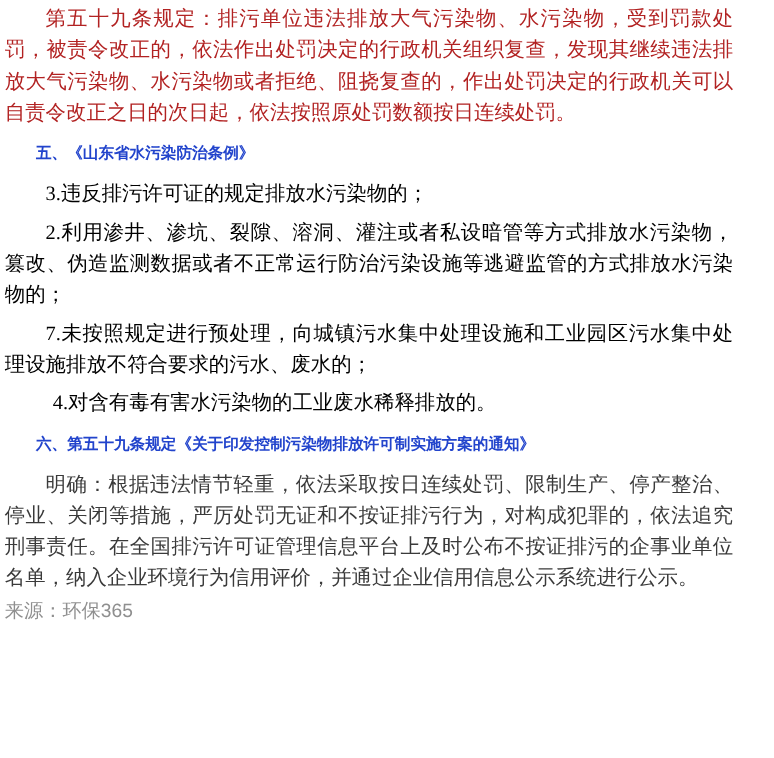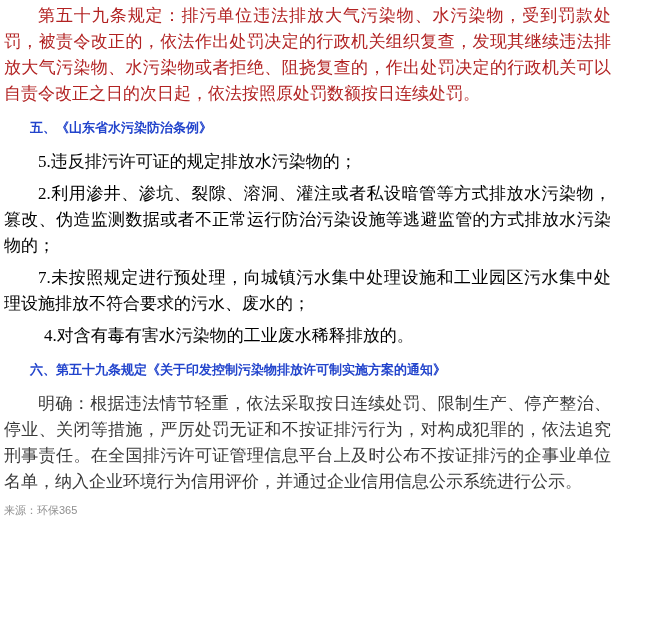--- a/index.html
+++ b/index.html
@@ -41,36 +41,36 @@
   .item4 {
     text-indent: 2.35em;
   }
   .mingque {
     color: var(--dark, #3a3a3a);
     font-family: Liberation Serif, serif;
   }
   .source {
     margin: 2px 0 0 0;
     text-indent: 0;
-    font-size: 11px;
+    font-size: 16px;
     line-height: 18px;
     font-family: "Liberation Sans", "DejaVu Sans", sans-serif;
     color: var(--gray, #8f8f8f);
   }
 </style>
 </head>
 <body>
 
 <main class="article">
   <p class="para red-para">第五十九条规定：排污单位违法排放大气污染物、水污染物，受到罚款处罚，被责令改正的，依法作出处罚决定的行政机关组织复查，发现其继续违法排放大气污染物、水污染物或者拒绝、阻挠复查的，作出处罚决定的行政机关可以自责令改正之日的次日起，依法按照原处罚数额按日连续处罚。</p>
 
   <h2 class="heading">五、《山东省水污染防治条例》</h2>
 
 
-  <p class="para">5.违反排污许可证的规定排放水污染物的；</p>
+  <p class="para">3.违反排污许可证的规定排放水污染物的；</p>
 
   <p class="para">2.利用渗井、渗坑、裂隙、溶洞、灌注或者私设暗管等方式排放水污染物，篡改、伪造监测数据或者不正常运行防治污染设施等逃避监管的方式排放水污染物的；</p>
 
   <p class="para">7.未按照规定进行预处理，向城镇污水集中处理设施和工业园区污水集中处理设施排放不符合要求的污水、废水的；</p>
 
   <p class="para item4">4.对含有毒有害水污染物的工业废水稀释排放的。</p>
 
   <h2 class="heading">六、第五十九条规定《关于印发控制污染物排放许可制实施方案的通知》</h2>
 
   <p class="para mingque">明确：根据违法情节轻重，依法采取按日连续处罚、限制生产、停产整治、停业、关闭等措施，严厉处罚无证和不按证排污行为，对构成犯罪的，依法追究刑事责任。在全国排污许可证管理信息平台上及时公布不按证排污的企事业单位名单，纳入企业环境行为信用评价，并通过企业信用信息公示系统进行公示。</p>

